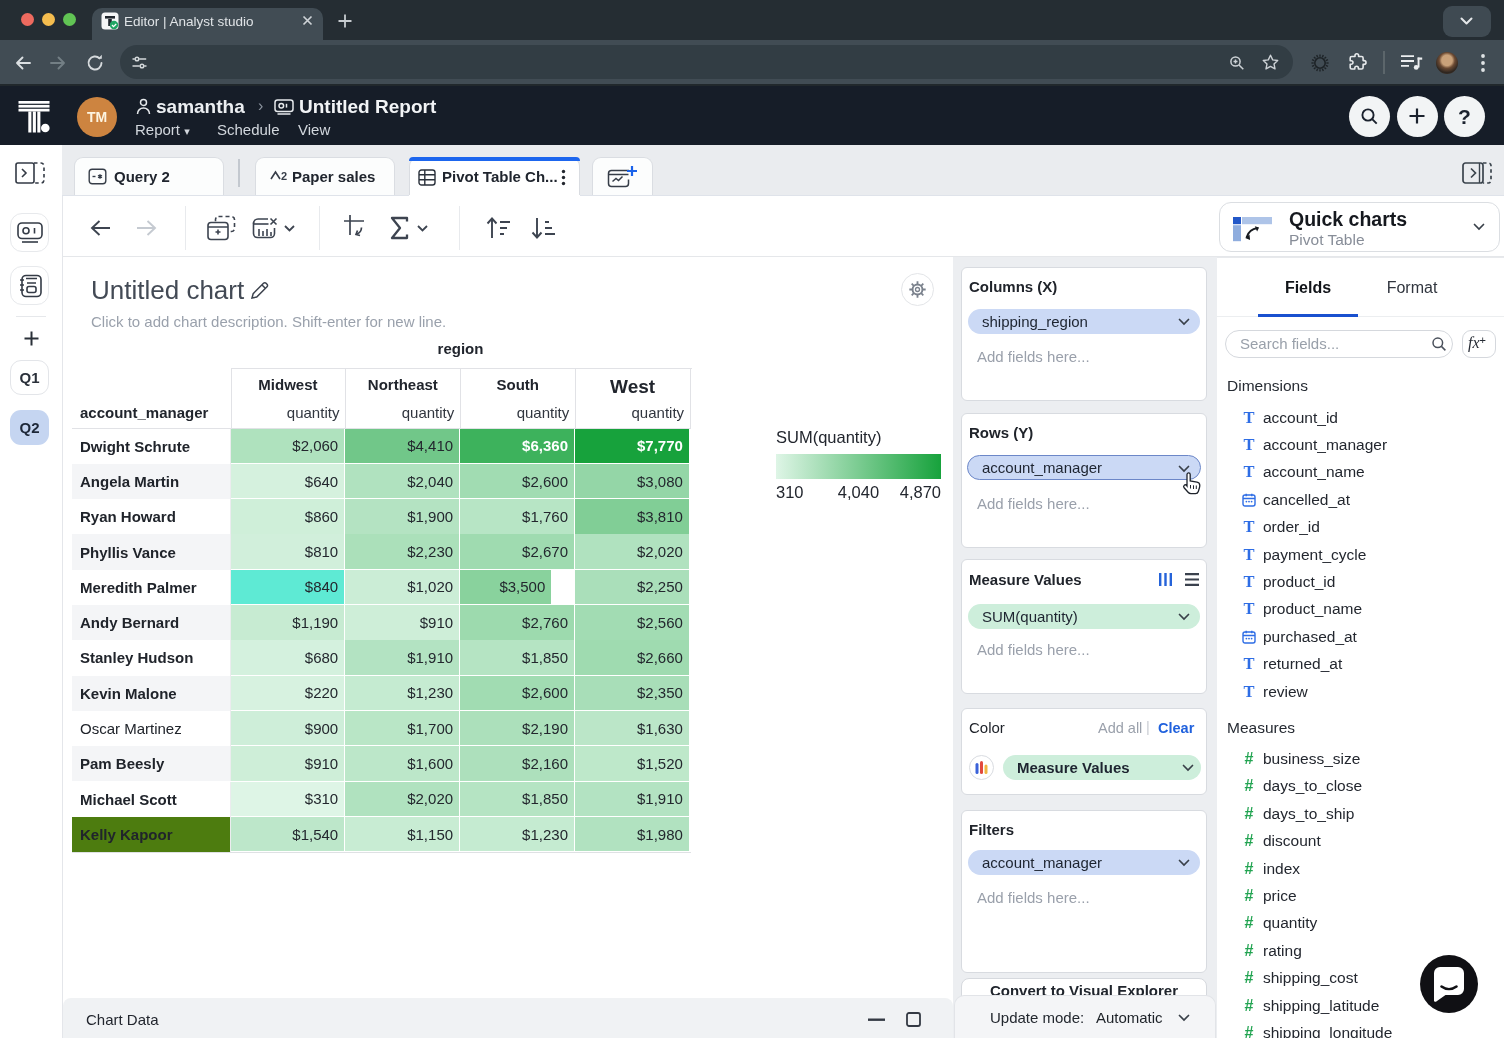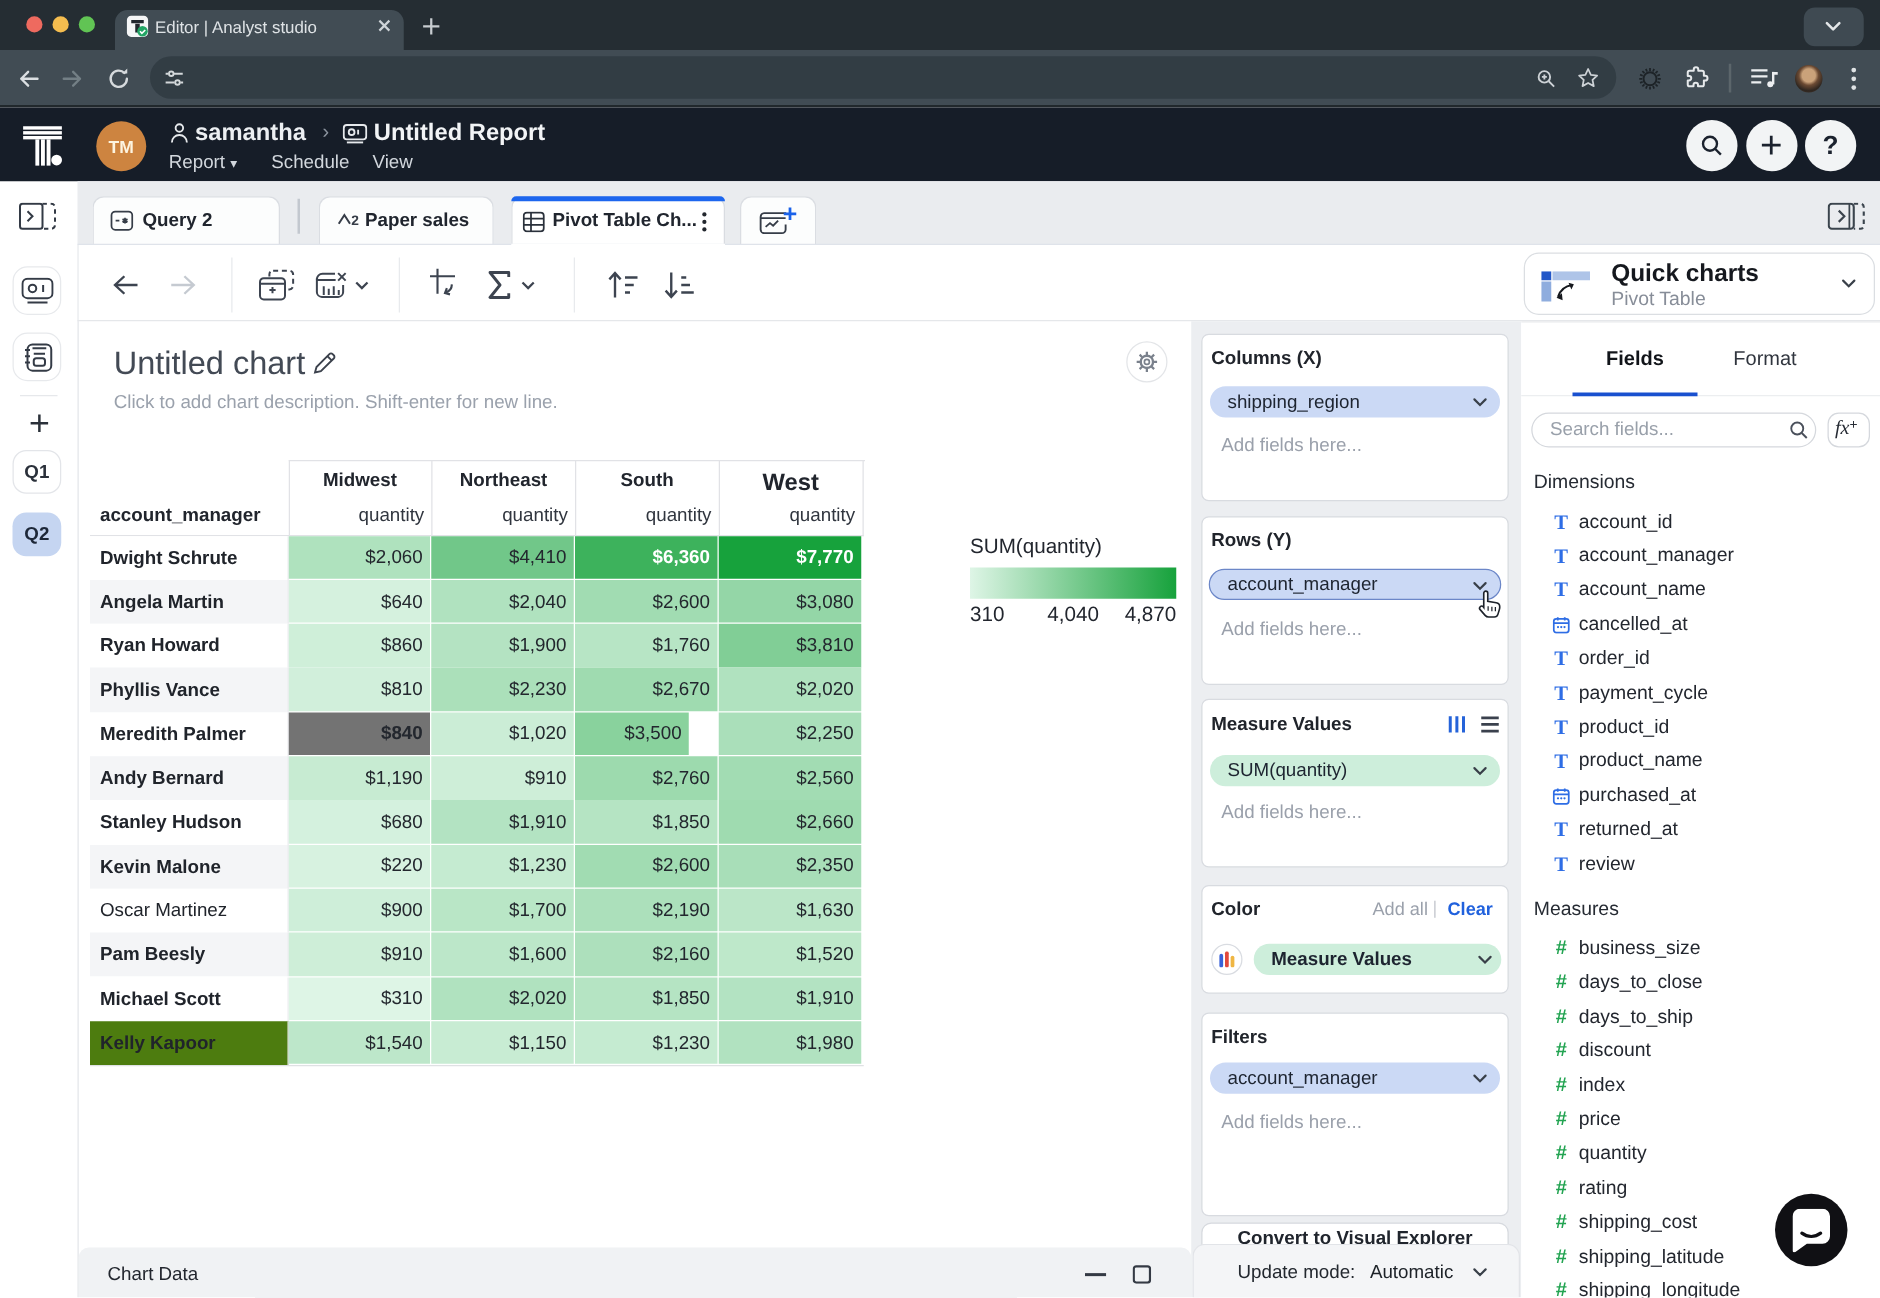--- a/index.html
+++ b/index.html
@@ -383,20 +383,21 @@
 <div class="a" style="left:908px;top:280px">
       <svg width="19" height="19" viewBox="0 0 20 20">
         <g fill="none" stroke="#7a818c">
           <circle cx="10" cy="10" r="5.2" stroke-width="2"></circle>
           <circle cx="10" cy="10" r="2.1" stroke-width="1.4"></circle>
           <path stroke-width="1.9" d="M10 1.4v3M10 15.6v3M1.4 10h3M15.6 10h3M3.9 3.9l2.2 2.2M13.9 13.9l2.2 2.2M16.1 3.9l-2.2 2.2M6.1 13.9l-2.2 2.2"></path>
         </g>
       </svg>
     </div>
 <div class="a" style="left:91px;top:313px;font-size:15px;color:#9aa1ac">Click to add chart description. Shift-enter for new line.</div>
+<div class="a" style="left:230.5px;top:340px;width:460px;height:24px;text-align:center;font-size:15px;font-weight:bold;color:#21252d">region</div>
 <div class="a" style="left:230.5px;top:368px;width:461px;height:1px;background:#e1e2e6"></div>
 <div class="a" style="left:230.5px;top:368px;width:1px;height:60.5px;background:#e1e2e6"></div>
 <div class="a" style="left:345.4px;top:368px;width:1px;height:60.5px;background:#e1e2e6"></div>
 <div class="a" style="left:460.3px;top:368px;width:1px;height:60.5px;background:#e1e2e6"></div>
 <div class="a" style="left:575.2px;top:368px;width:1px;height:60.5px;background:#e1e2e6"></div>
 <div class="a" style="left:690.1px;top:368px;width:1px;height:60.5px;background:#e1e2e6"></div>
 <div class="a" style="left:230.5px;top:376px;width:114.9px;text-align:center;font-size:15px;font-weight:bold;color:#21252d">Midwest</div>
 <div class="a" style="left:230.5px;top:404px;width:108.9px;text-align:right;font-size:15px;color:#31363f">quantity</div>
 <div class="a" style="left:345.4px;top:376px;width:114.9px;text-align:center;font-size:15px;font-weight:bold;color:#21252d">Northeast</div>
 <div class="a" style="left:345.4px;top:404px;width:108.9px;text-align:right;font-size:15px;color:#31363f">quantity</div>
@@ -420,21 +421,21 @@
     <div class="a flex" style="left:230.5px;top:499.1px;width:113.7px;height:34.5px;background:rgb(207,239,217);justify-content:flex-end;padding-right:6px;font-size:15px;font-weight:normal;color:#23272e">$860</div>
     <div class="a flex" style="left:345.4px;top:499.1px;width:113.7px;height:34.5px;background:rgb(180,227,194);justify-content:flex-end;padding-right:6px;font-size:15px;font-weight:normal;color:#23272e">$1,900</div>
     <div class="a flex" style="left:460.3px;top:499.1px;width:113.7px;height:34.5px;background:rgb(183,229,197);justify-content:flex-end;padding-right:6px;font-size:15px;font-weight:normal;color:#23272e">$1,760</div>
     <div class="a flex" style="left:575.2px;top:499.1px;width:113.7px;height:34.5px;background:rgb(129,206,150);justify-content:flex-end;padding-right:6px;font-size:15px;font-weight:normal;color:#23272e">$3,810</div>
     <div class="a flex" style="left:72px;top:534.4px;width:158.5px;height:35.3px;background:#f4f5f7;border-right:1px solid #ececef;padding-left:8px;font-size:15px;font-weight:bold;color:#20242b">Phyllis Vance</div>
     <div class="a flex" style="left:230.5px;top:534.4px;width:113.7px;height:34.5px;background:rgb(209,239,219);justify-content:flex-end;padding-right:6px;font-size:15px;font-weight:normal;color:#23272e">$810</div>
     <div class="a flex" style="left:345.4px;top:534.4px;width:113.7px;height:34.5px;background:rgb(171,224,186);justify-content:flex-end;padding-right:6px;font-size:15px;font-weight:normal;color:#23272e">$2,230</div>
     <div class="a flex" style="left:460.3px;top:534.4px;width:113.7px;height:34.5px;background:rgb(159,219,176);justify-content:flex-end;padding-right:6px;font-size:15px;font-weight:normal;color:#23272e">$2,670</div>
     <div class="a flex" style="left:575.2px;top:534.4px;width:113.7px;height:34.5px;background:rgb(176,226,191);justify-content:flex-end;padding-right:6px;font-size:15px;font-weight:normal;color:#23272e">$2,020</div>
     <div class="a flex" style="left:72px;top:569.7px;width:158.5px;height:35.3px;background:#ffffff;border-right:1px solid #ececef;padding-left:8px;font-size:15px;font-weight:bold;color:#20242b">Meredith Palmer</div>
-    <div class="a flex" style="left:230.5px;top:569.7px;width:113.7px;height:34.5px;background:#737373;justify-content:flex-end;padding-right:6px;font-size:15px;font-weight:bold;color:#23272e">$840</div>
+    <div class="a flex" style="left:230.5px;top:569.7px;width:113.7px;height:34.5px;background:#5eead4;justify-content:flex-end;padding-right:6px;font-size:15px;font-weight:normal;color:#23272e">$840</div>
     <div class="a flex" style="left:345.4px;top:569.7px;width:113.7px;height:34.5px;background:rgb(203,237,214);justify-content:flex-end;padding-right:6px;font-size:15px;font-weight:normal;color:#23272e">$1,020</div>
     <div class="a flex" style="left:460.3px;top:569.7px;width:91px;height:34.5px;background:rgb(137,210,157);justify-content:flex-end;padding-right:6px;font-size:15px;font-weight:normal;color:#23272e">$3,500</div>
     <div class="a flex" style="left:575.2px;top:569.7px;width:113.7px;height:34.5px;background:rgb(170,223,186);justify-content:flex-end;padding-right:6px;font-size:15px;font-weight:normal;color:#23272e">$2,250</div>
     <div class="a flex" style="left:72px;top:605.0px;width:158.5px;height:35.3px;background:#f4f5f7;border-right:1px solid #ececef;padding-left:8px;font-size:15px;font-weight:bold;color:#20242b">Andy Bernard</div>
     <div class="a flex" style="left:230.5px;top:605.0px;width:113.7px;height:34.5px;background:rgb(199,235,210);justify-content:flex-end;padding-right:6px;font-size:15px;font-weight:normal;color:#23272e">$1,190</div>
     <div class="a flex" style="left:345.4px;top:605.0px;width:113.7px;height:34.5px;background:rgb(206,238,216);justify-content:flex-end;padding-right:6px;font-size:15px;font-weight:normal;color:#23272e">$910</div>
     <div class="a flex" style="left:460.3px;top:605.0px;width:113.7px;height:34.5px;background:rgb(157,218,174);justify-content:flex-end;padding-right:6px;font-size:15px;font-weight:normal;color:#23272e">$2,760</div>
     <div class="a flex" style="left:575.2px;top:605.0px;width:113.7px;height:34.5px;background:rgb(162,220,179);justify-content:flex-end;padding-right:6px;font-size:15px;font-weight:normal;color:#23272e">$2,560</div>
     <div class="a flex" style="left:72px;top:640.3px;width:158.5px;height:35.3px;background:#ffffff;border-right:1px solid #ececef;padding-left:8px;font-size:15px;font-weight:bold;color:#20242b">Stanley Hudson</div>
     <div class="a flex" style="left:230.5px;top:640.3px;width:113.7px;height:34.5px;background:rgb(212,241,222);justify-content:flex-end;padding-right:6px;font-size:15px;font-weight:normal;color:#23272e">$680</div>
@@ -526,21 +527,21 @@
       </svg>
     </div>
 <div class="a flex" style="left:968px;top:604px;width:232px;height:25px;background:#cdeedb;border-radius:13px;padding-left:14px;font-size:15px;font-weight:normal;color:#1d2430">SUM(quantity)</div>
 <div class="a" style="left:1178px;top:613px">
       <svg width="12" height="8" viewBox="0 0 12 8">
         <path d="M1.5 1.5L6 6l4.5-4.5" stroke="#394049" stroke-width="1.7" fill="none" stroke-linecap="round"></path>
       </svg>
     </div>
 <div class="a" style="left:977px;top:641px;font-size:15px;color:#9aa0ab">Add fields here...</div>
 <div class="a" style="left:961px;top:708px;width:246px;height:87px;background:#fff;border:1px solid #d8dbe0;border-radius:6px"></div>
-<div class="a" style="left:969px;top:719px;font-size:15px;font-weight:bold;color:#20242b">Color</div>
+<div class="a" style="left:969px;top:719px;font-size:15px;font-weight:normal;color:#20242b">Color</div>
 <div class="a" style="left:1098px;top:720px;font-size:14.5px;color:#9aa0ab">Add all</div>
 <div class="a" style="left:1146px;top:719px;font-size:14.5px;color:#c9ccd2">|</div>
 <div class="a" style="left:1158px;top:720px;font-size:14.5px;font-weight:bold;color:#2061dd">Clear</div>
 <div class="a" style="left:969px;top:755px;width:25px;height:25px;border:1px solid #d9dce1;border-radius:50%;background:#fff"></div>
 <div class="a" style="left:975px;top:761px">
       <svg width="13" height="13" viewBox="0 0 13 13">
         <rect x="0.5" y="2" width="3" height="11" rx="1.5" fill="#3a62d9"></rect>
         <rect x="5" y="0" width="3" height="13" rx="1.5" fill="#e2493d"></rect>
         <rect x="9.5" y="3.5" width="3" height="9.5" rx="1.5" fill="#efb643"></rect>
       </svg>

